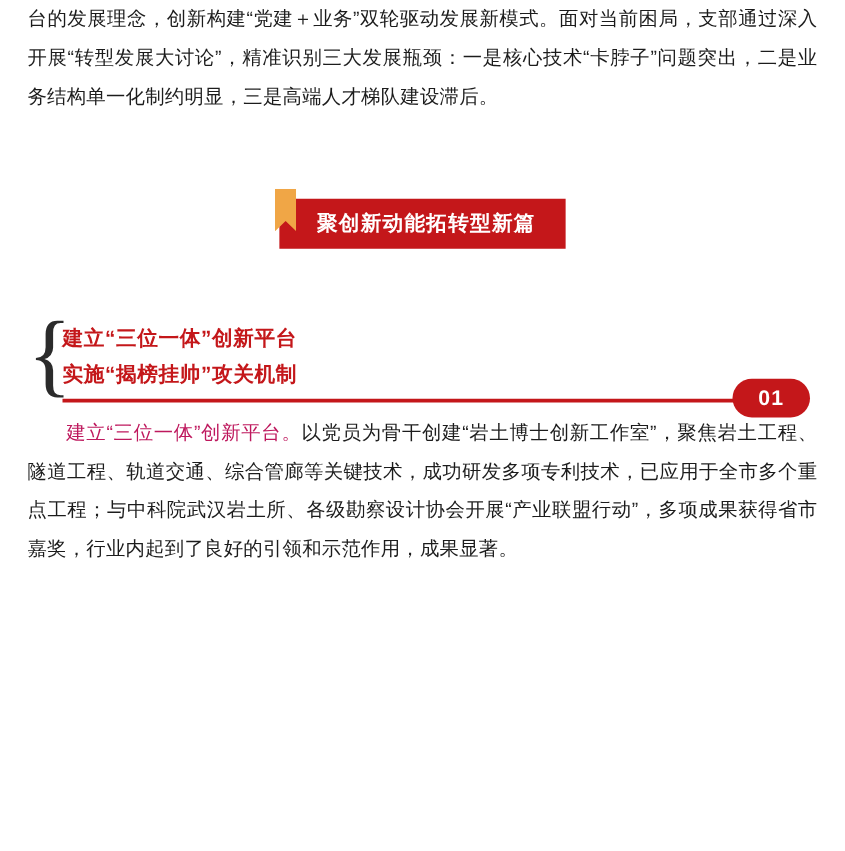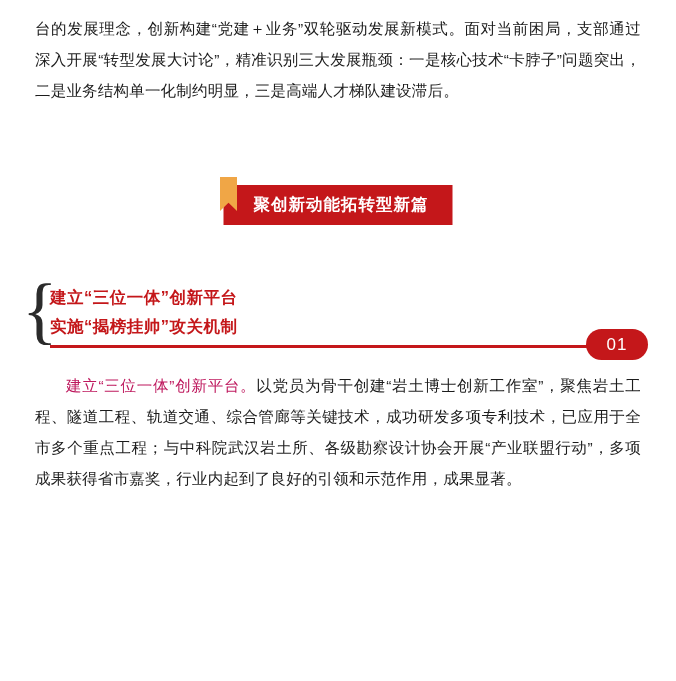--- a/index.html
+++ b/index.html
@@ -18,21 +18,21 @@
   .page {
     position: relative;
     width: 676px;
     height: 681px;
     box-sizing: border-box;
     padding: 0 22px;
   }
   p.body-para {
     font-size: 15.5px;
     line-height: 31px;
-    margin: 13px;
+    margin: 0;
     text-align: justify;
     text-justify: inter-ideograph;
     letter-spacing: 0.2px;
     color: #1c1c1c;
   }
   .indent {
     text-indent: 2em;
   }
   .para-gap {
     height: 16px;
@@ -107,21 +107,21 @@
   .num-badge {
     position: absolute;
     right: 6px;
     top: 50px;
     width: 62px;
     height: 31px;
     border-radius: 16px;
     background: #c4171a;
     color: #fff;
     font-size: 17px;
-    font-weight: normal;
+    font-weight: bold;
     display: flex;
     align-items: center;
     justify-content: center;
     letter-spacing: 1px;
   }
 
   .last-para {
     margin-top: 14px;
   }
   .b-red {

